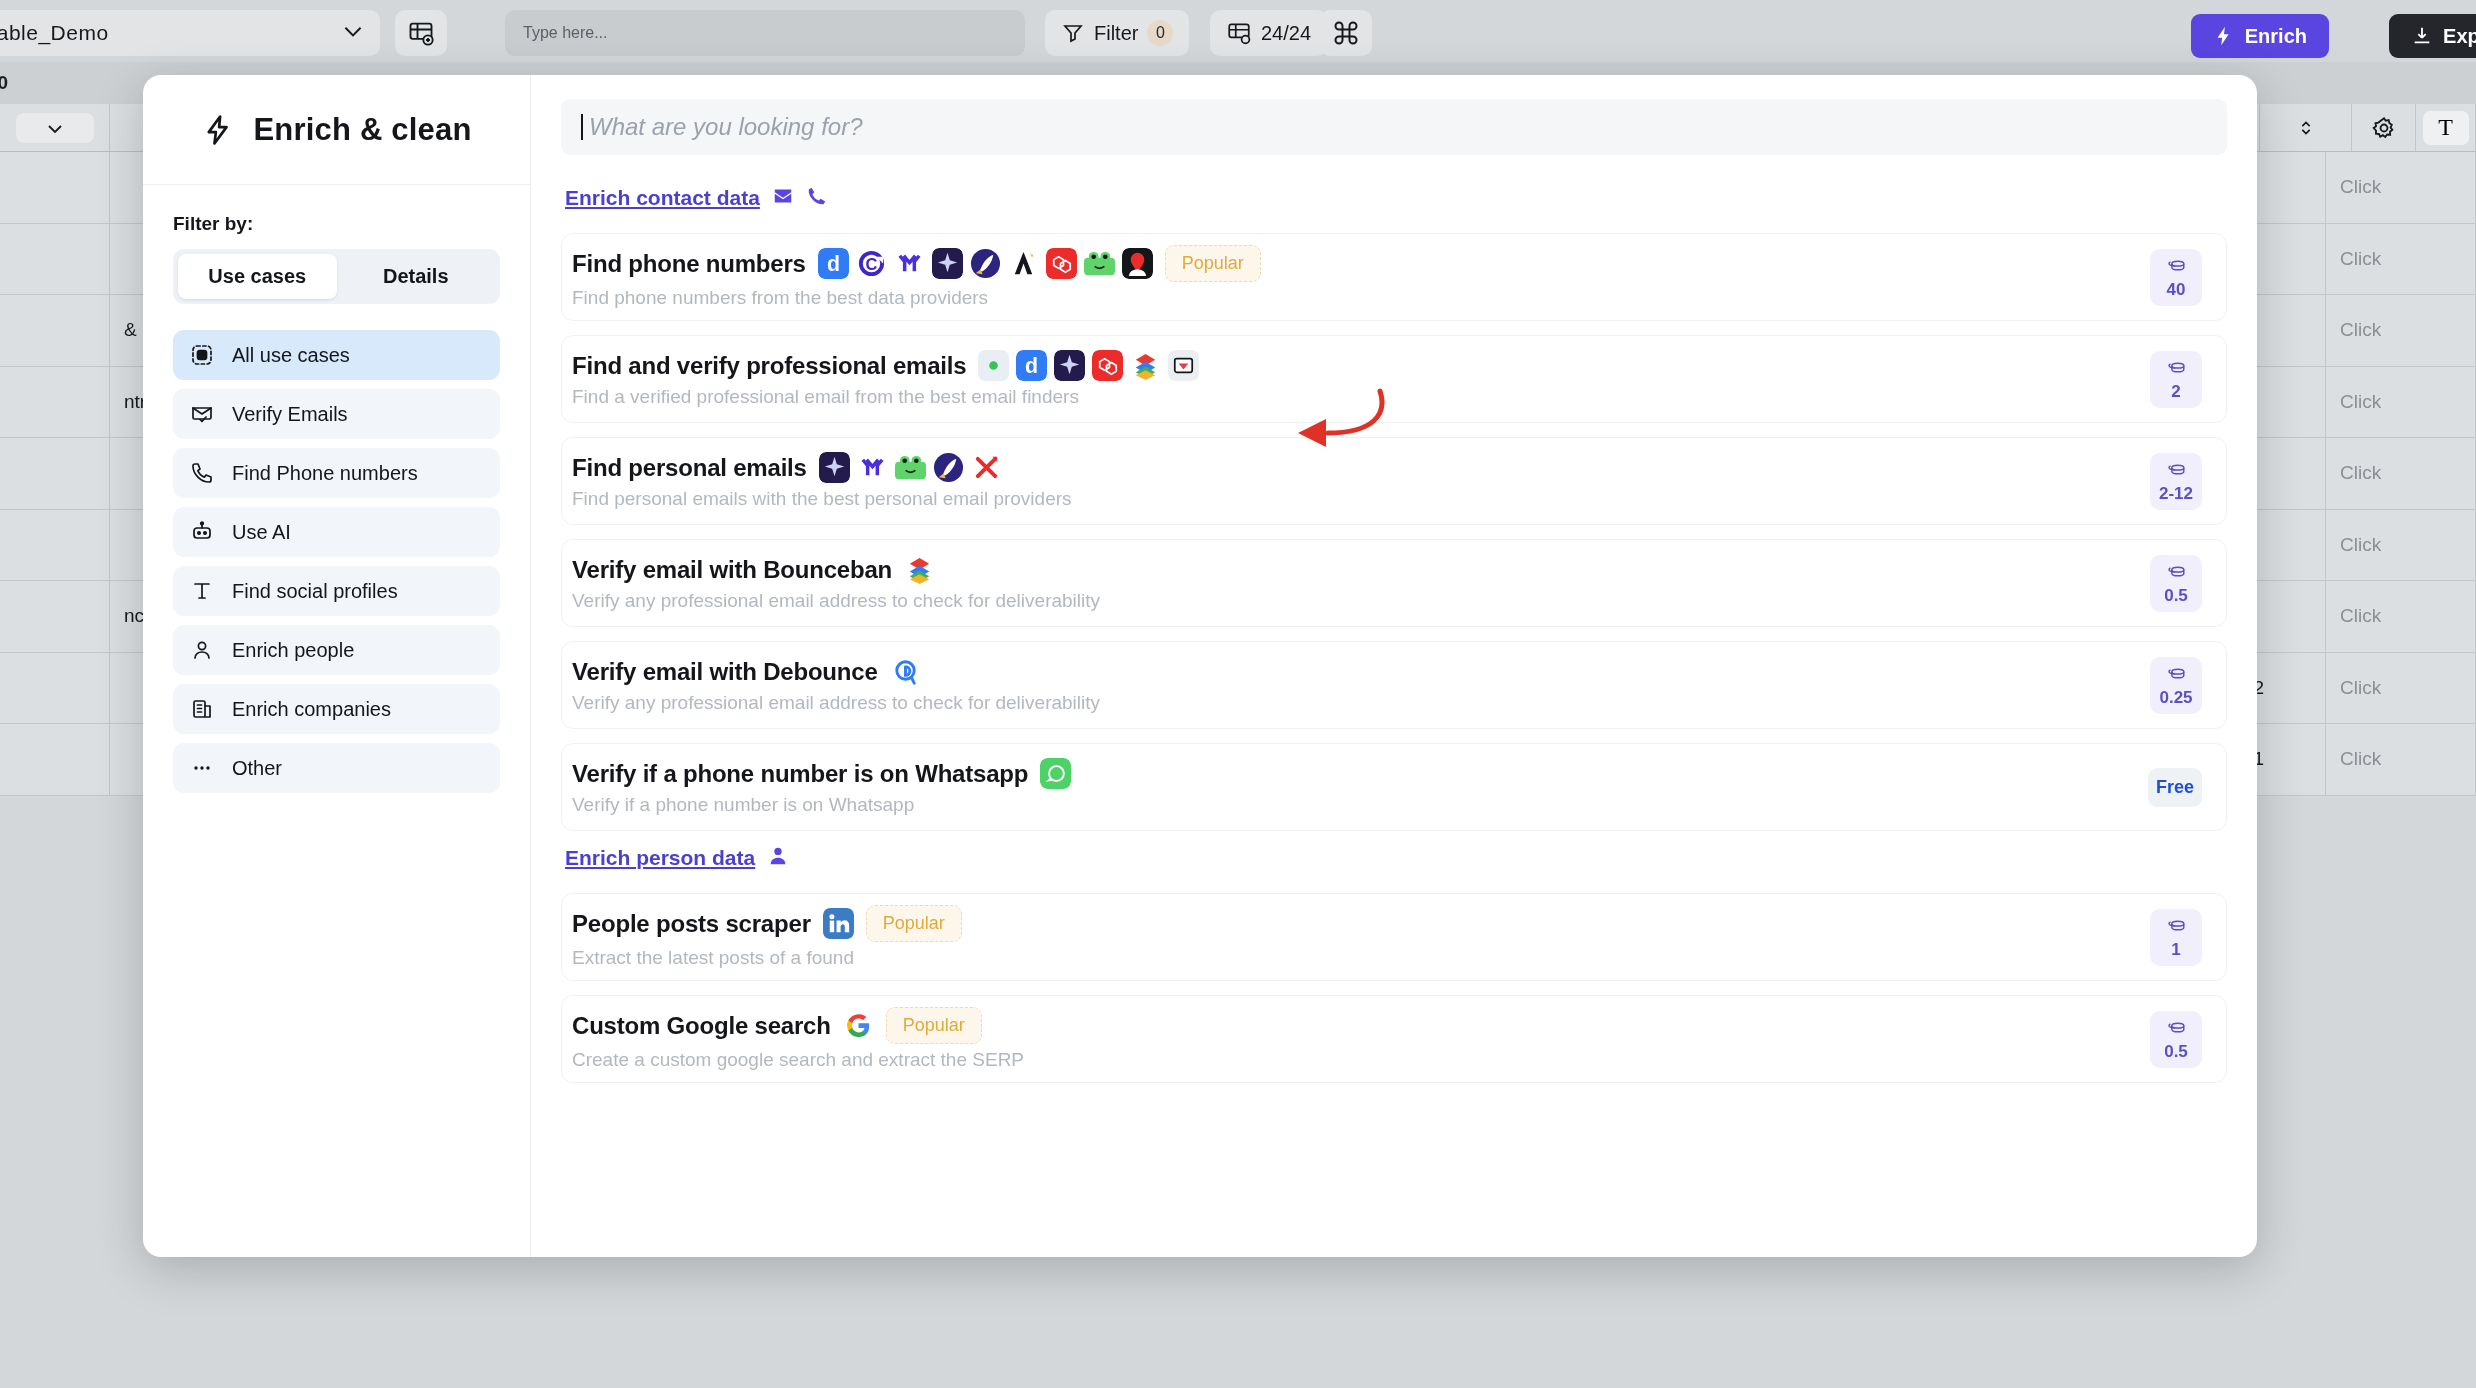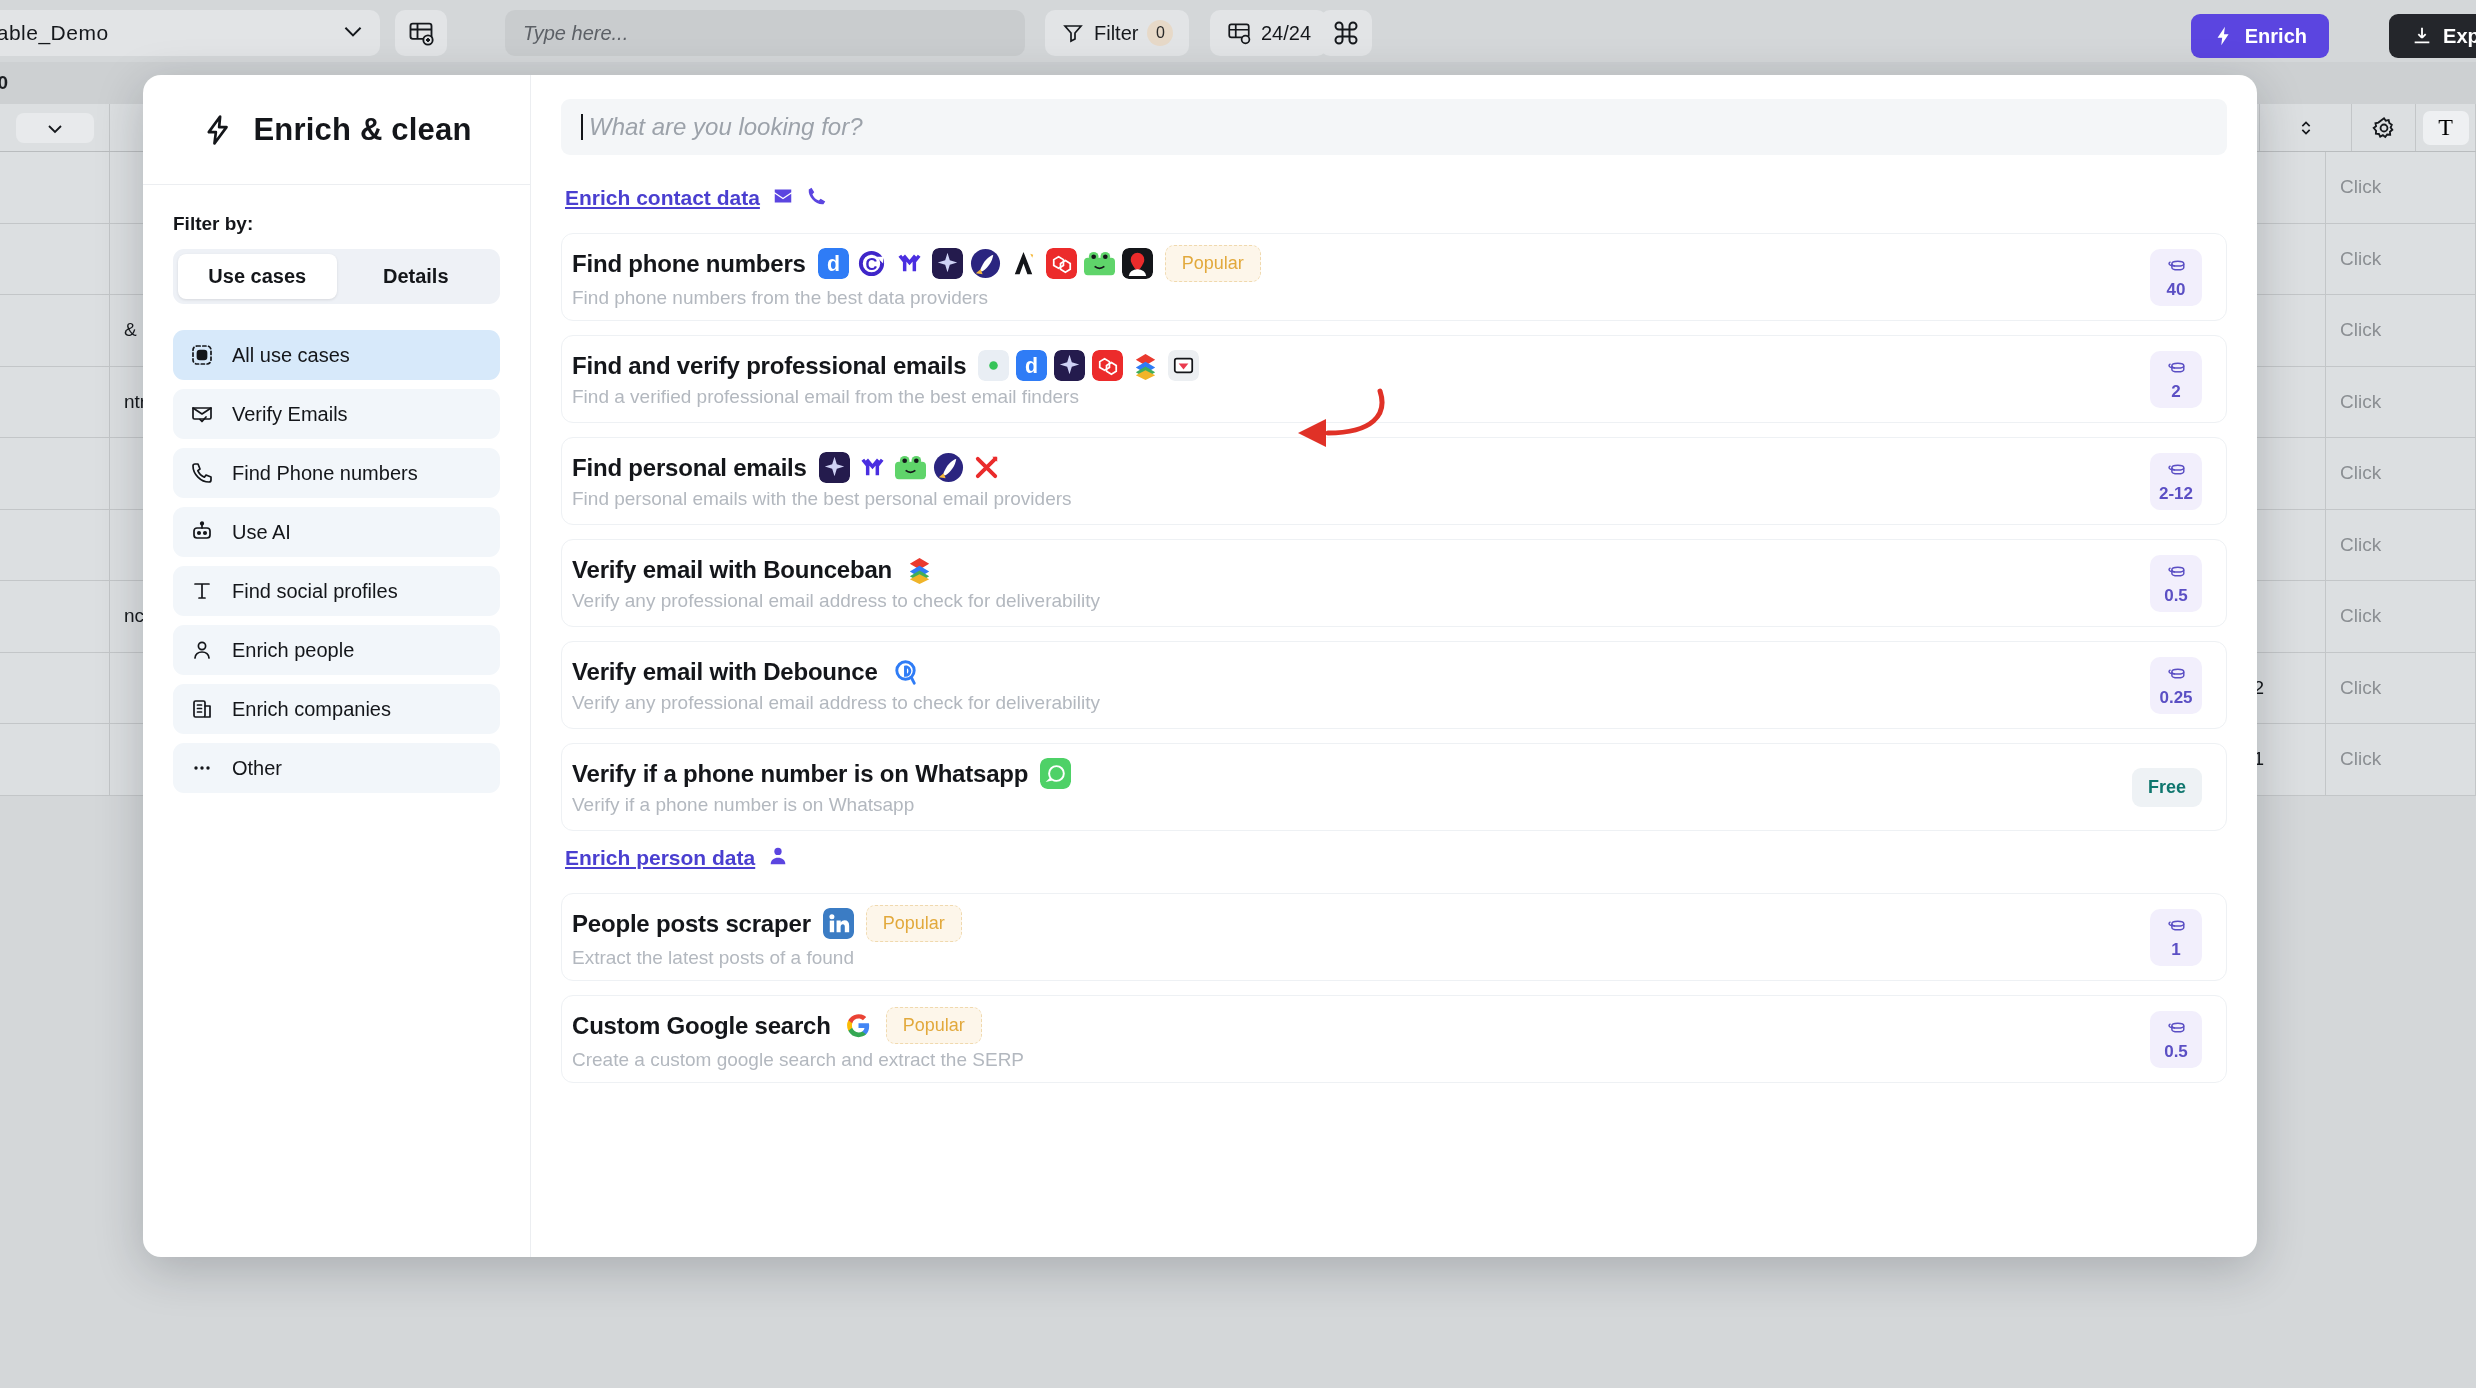--- a/index.html
+++ b/index.html
@@ -24,21 +24,21 @@
   .tb-title { font-size: 21px; color: #15181c; letter-spacing: .5px; white-space: nowrap; }
   .chev { margin-left: auto; }
   .tb-iconbtn {
     width: 52px; height: 46px; border-radius: 10px; background: #e2e4e6;
     display: flex; align-items: center; justify-content: center;
   }
   .tb-search {
     position: absolute; left: 505px; top: 10px; width: 520px; height: 46px;
     background: #c9ccce; border-radius: 10px; display: flex; align-items: center; padding: 0 18px;
   }
-  .tb-search span { font-size: 20px; color: #5c6066; font-style: italic; }
+  .tb-search span { font-size: 16px; color: #5c6066; }
   .tb-pill {
     height: 46px; border-radius: 10px; background: #e2e4e6;
     display: flex; align-items: center; gap: 9px; padding: 0 16px;
     position: absolute; top: 10px; font-size: 20px; color: #15181c; margin-left: 45px;
   }
   .badge-count {
     background: #e7d9c8; color: #2a2a2a; border-radius: 50%;
     width: 26px; height: 26px; display: flex; align-items: center;
     justify-content: center; font-size: 16px;
   }
@@ -140,21 +140,21 @@
   .pop {
     border: 1px dashed #f0d9ae; background: #fdf6ea; color: #e2a93c;
     border-radius: 9px; padding: 7px 16px; font-size: 18px;
   }
   .credit {
     width: 52px; min-height: 52px; background: #f2effc; border-radius: 10px;
     display: flex; flex-direction: column; align-items: center; justify-content: center;
     gap: 3px; color: #5b4fc4; font-size: 17px; font-weight: bold; padding: 6px 4px;
   }
   .freechip {
-    background: #eef2f5; color: #0f766e; border-radius: 9px; padding: 9px 16px;
+    background: #eef2f5; color: #1d4ed8; border-radius: 9px; padding: 9px 8px;
     font-size: 18px; font-weight: bold;
   }
   .arrow-wrap { position: absolute; left: 745px; top: 310px; pointer-events: none; }
 </style>
 </head>
 <body>
 
 <div class="app">
 
   <div class="topbar">

